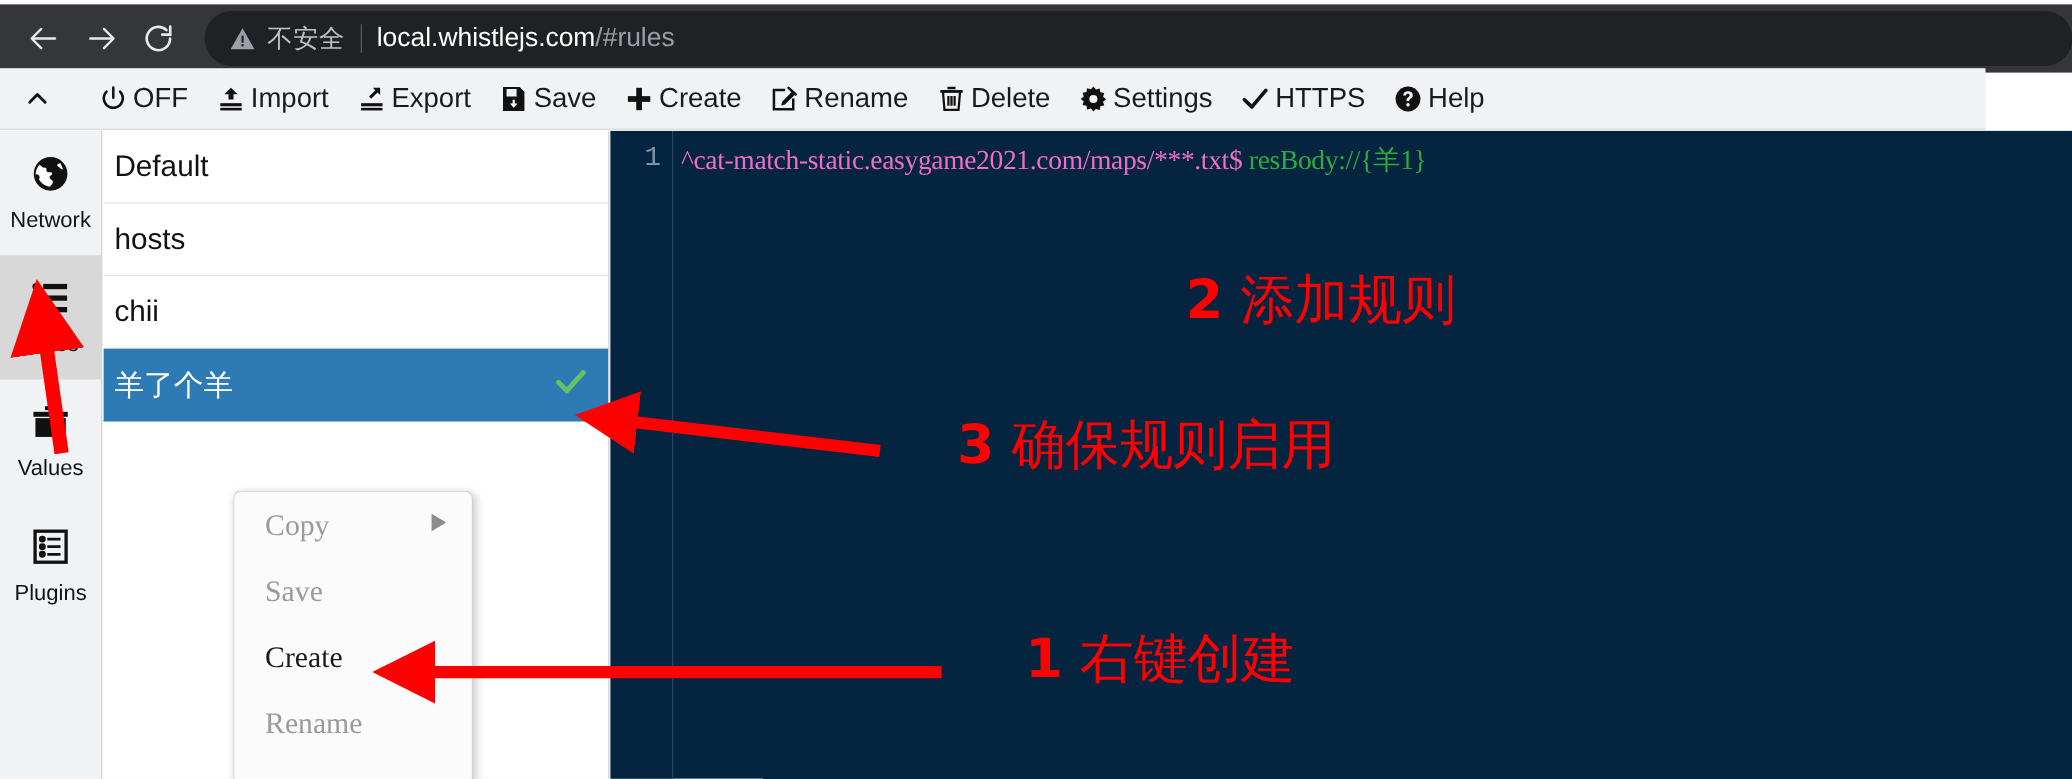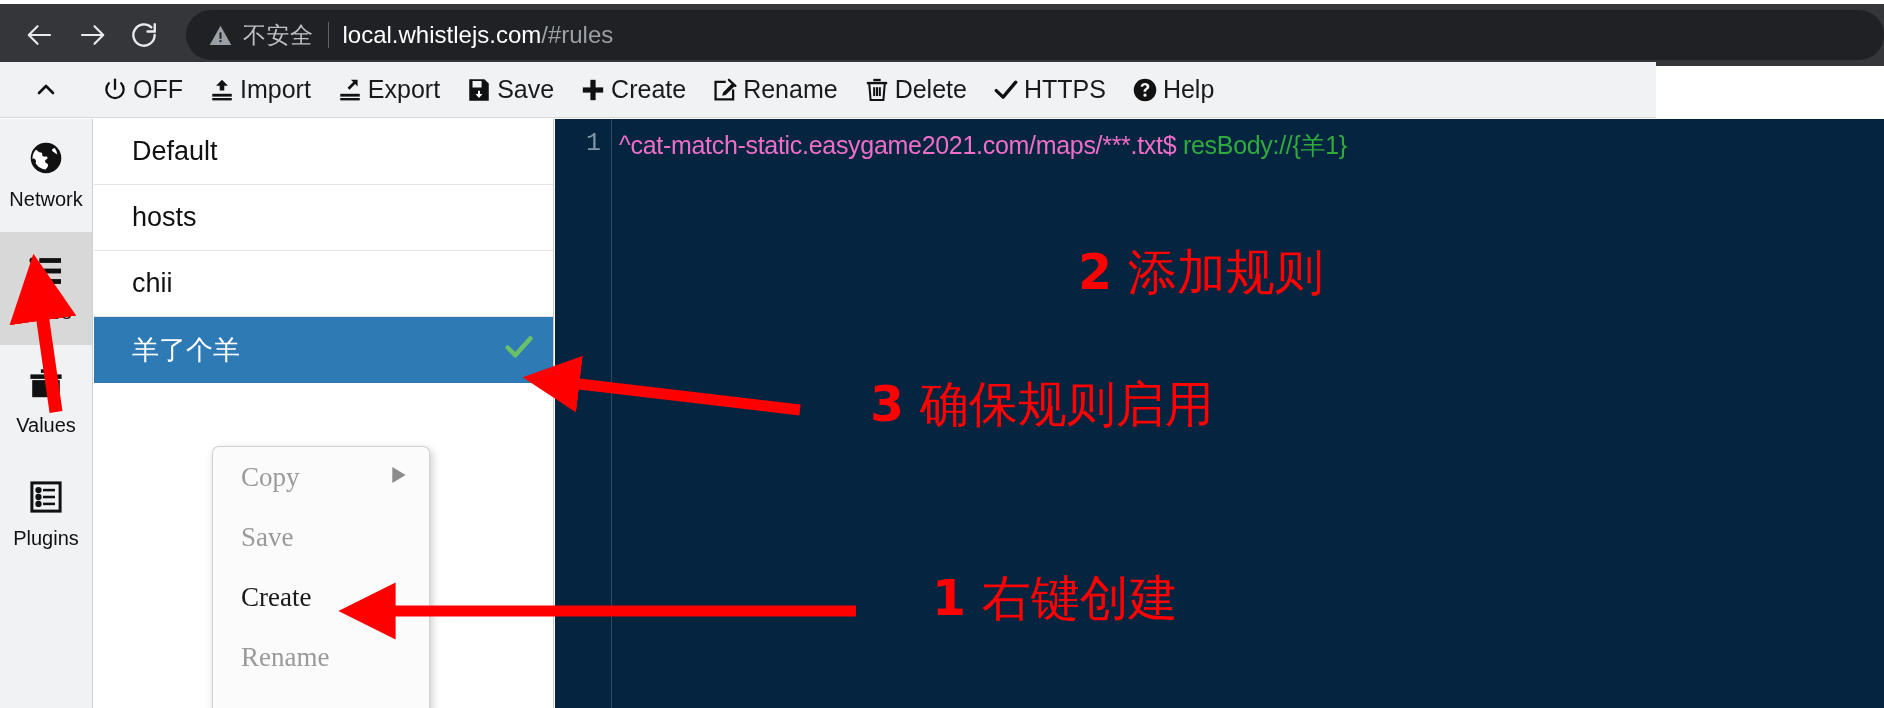--- a/index.html
+++ b/index.html
@@ -47,25 +47,25 @@
   .omni-sep {
     width: 1px; height: 26px; background: #5f6368;
     margin: 0 14px;
   }
   .url { font-size: 24px; color: #ffffff; white-space: nowrap; }
   .url .path { color: #9aa0a6; }
 
   
   .toolbar {
     position: absolute; top: 62px; left: 0;
-    width: 1656px; height: 56px;
+    width: 1805px; height: 56px;
     background: #f1f2f4;
     border-bottom: 1px solid #d8d8d8;
     display: flex; align-items: center;
-    padding-left: 24px;
+    padding-left: 12px;
   }
   .tb-item {
     display: flex; align-items: center;
     height: 56px;
     padding: 0 13px;
     color: #1a1a1a;
     font-size: 25px;
     white-space: nowrap;
     cursor: default;
   }
@@ -93,21 +93,21 @@
   .rules-list {
     position: absolute; top: 119px; left: 94px;
     width: 460px; height: 589px;
     background: #ffffff;
     border-right: 1px solid #c9c9c9;
     overflow: hidden;
   }
   .rule-row {
     height: 66px;
     display: flex; align-items: center;
-    padding-left: 38px; padding-right: 18px;
+    padding-left: 10px; padding-right: 18px;
     border-bottom: 1px solid #e3e3e3;
     font-size: 27px;
     color: #111;
   }
   .rule-row .rname { flex: 1 1 auto; }
   .rule-row.selected {
     background: #2e7ab5;
     color: #ffffff;
     border-bottom-color: #2e7ab5;
   }
@@ -151,21 +151,21 @@
   }
   .lineno {
     color: #7f95a8;
     font-family: "Liberation Mono", "DejaVu Sans Mono", monospace;
     font-size: 25px;
     text-align: right;
     padding: 10px 10px 0 0;
   }
   .code-line {
     position: absolute; left: 64px; top: 10px;
-    font-family: Liberation Sans, sans-serif;
+    font-family: Liberation Serif, serif;
     font-size: 25px;
     white-space: pre;
     letter-spacing: -0.3px;
   }
   .tok-pattern { color: #f06ec8; }
   .tok-value { color: #2faa3c; }
 
   
   .anno {
     position: absolute;
@@ -304,20 +304,29 @@
             <path d="M4.8 5.6h14.4l-1.3 15.6H6.1L4.8 5.6z"></path>
             <line x1="9.4" y1="9.4" x2="9.4" y2="17.6"></line>
             <line x1="12" y1="9.4" x2="12" y2="17.6"></line>
             <line x1="14.6" y1="9.4" x2="14.6" y2="17.6"></line>
             <line x1="8.6" y1="2.8" x2="15.4" y2="2.8" stroke-width="2.2"></line>
           </svg>
       </span>
       <span>Delete</span>
     </div>
 
+    <div class="tb-item">
+      <span class="gl">
+        <svg width="26" height="26" viewBox="0 0 24 24" fill="#111">
+            <path d="M12 1.5l2.1 2.6 3.2-1 .5 3.3 3.3.5-1 3.2 2.6 2.1-2.6 2.1 1 3.2-3.3.5-.5 3.3-3.2-1L12 22.5l-2.1-2.6-3.2 1-.5-3.3-3.3-.5 1-3.2L1.3 12l2.6-2.1-1-3.2 3.3-.5.5-3.3 3.2 1L12 1.5z"></path>
+            <circle cx="12" cy="12" r="3.4" fill="#f1f2f4"></circle>
+          </svg>
+      </span>
+      <span>Settings</span>
+    </div>
 
 
 
     <div class="tb-item">
       <span class="gl">
         <svg width="26" height="26" viewBox="0 0 24 24" fill="none" stroke="#111" stroke-width="3.1" stroke-linecap="round" stroke-linejoin="round">
             <polyline points="3,12.6 9.3,18.6 21,4.8"></polyline>
           </svg>
       </span>
       <span>HTTPS</span>

